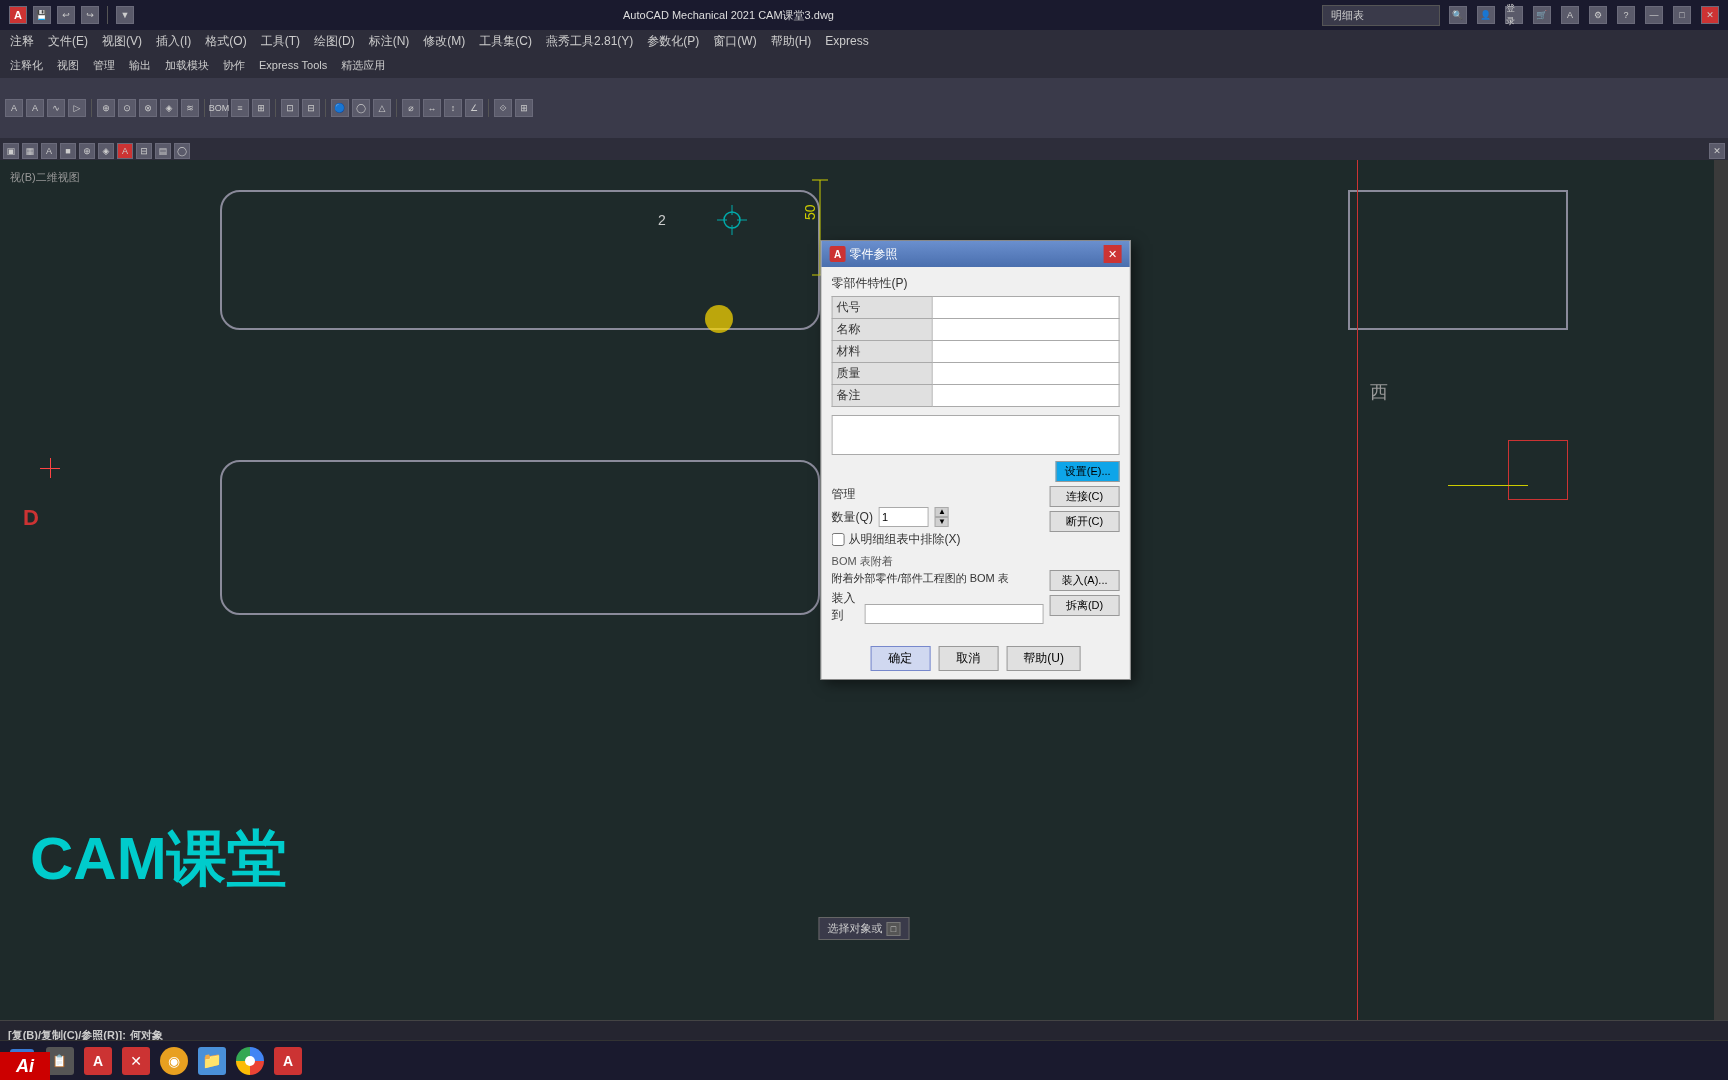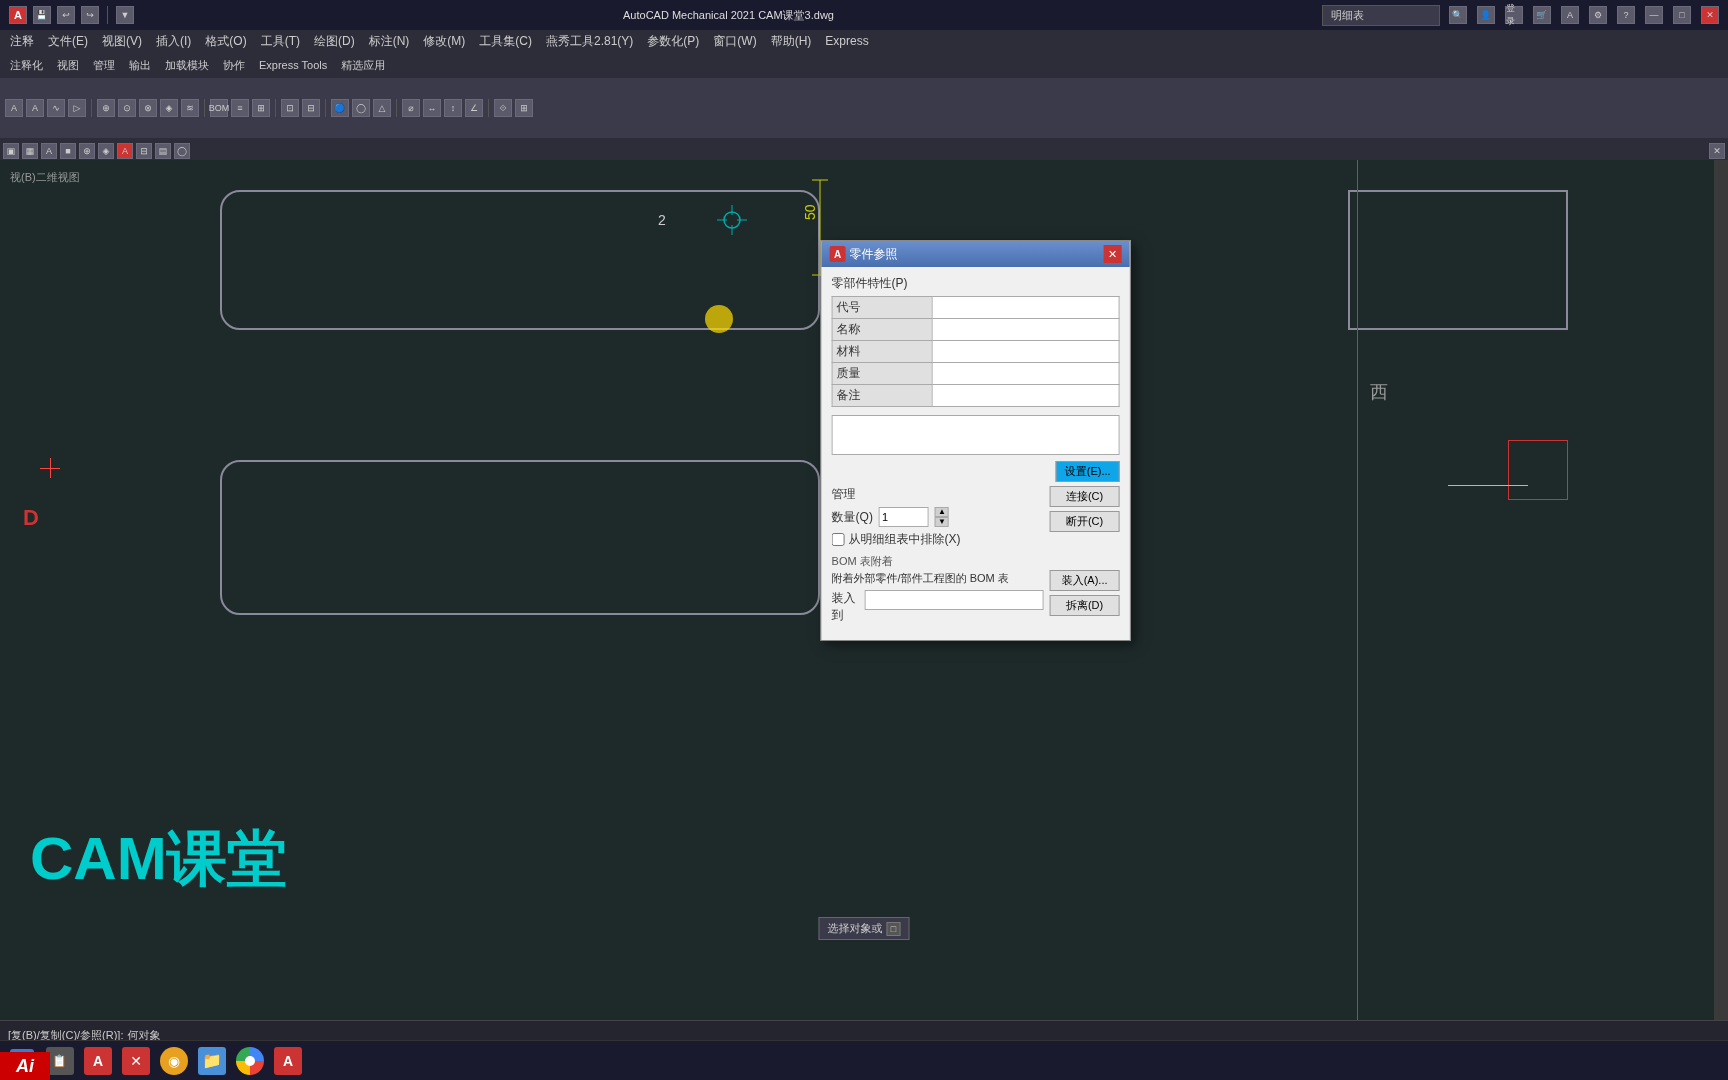--- a/index.html
+++ b/index.html
@@ -339,21 +339,21 @@
       color: #555;
       margin-bottom: 2px;
     }
     .bom-desc {
       font-size: 11px;
       color: #333;
       margin-bottom: 4px;
     }
     .load-row {
       display: flex;
-      align-items: flex-start;
+      align-items: flex-end;
       gap: 6px;
       margin-bottom: 8px;
     }
     .load-label { font-size: 12px; color: #333; }
     .load-input {
       flex: 1;
       height: 20px;
       border: 1px solid #aaa;
       background: white;
     }
@@ -409,20 +409,21 @@
     }
     #status-top {
       height: 30px;
       display: flex;
       align-items: center;
       padding: 0 8px;
       gap: 4px;
       color: #ccc;
       font-size: 11px;
       border-bottom: 1px solid #333;
+      font-weight: bold;
     }
     #status-bottom {
       height: 30px;
       display: flex;
       align-items: center;
       padding: 0 8px;
       gap: 4px;
     }
     .status-btn {
       padding: 2px 6px;
@@ -725,20 +726,25 @@
         <div class="right-col">
           <button class="side-btn">连接(C)</button>
           <button class="side-btn">断开(C)</button>
           <div style="height:30px;"></div>
           <button class="side-btn">装入(A)...</button>
           <button class="side-btn">拆离(D)</button>
         </div>
       </div>
     </div>
 
+    <div id="dialog-buttons">
+      <button class="dialog-btn primary">确定</button>
+      <button class="dialog-btn">取消</button>
+      <button class="dialog-btn">帮助(U)</button>
+    </div>
   </div>
 
   <div id="cursor-highlight"></div>
 </div>
 
 <div id="status-bar">
   <div id="status-top">
     <span>[复(B)/复制(C)/参照(R)]:</span>
     <span>何对象</span>
   </div>

